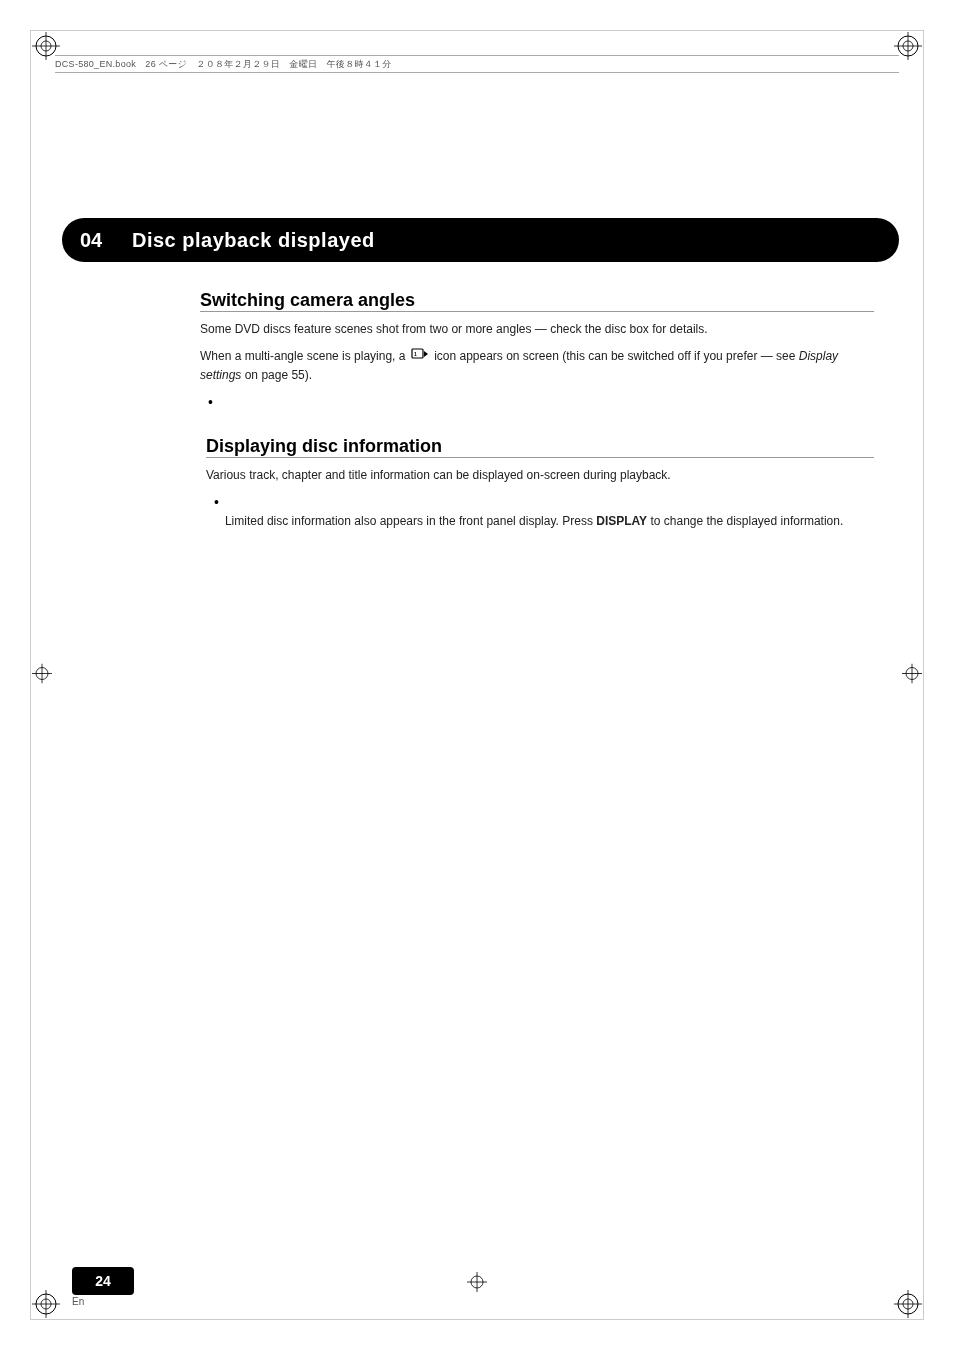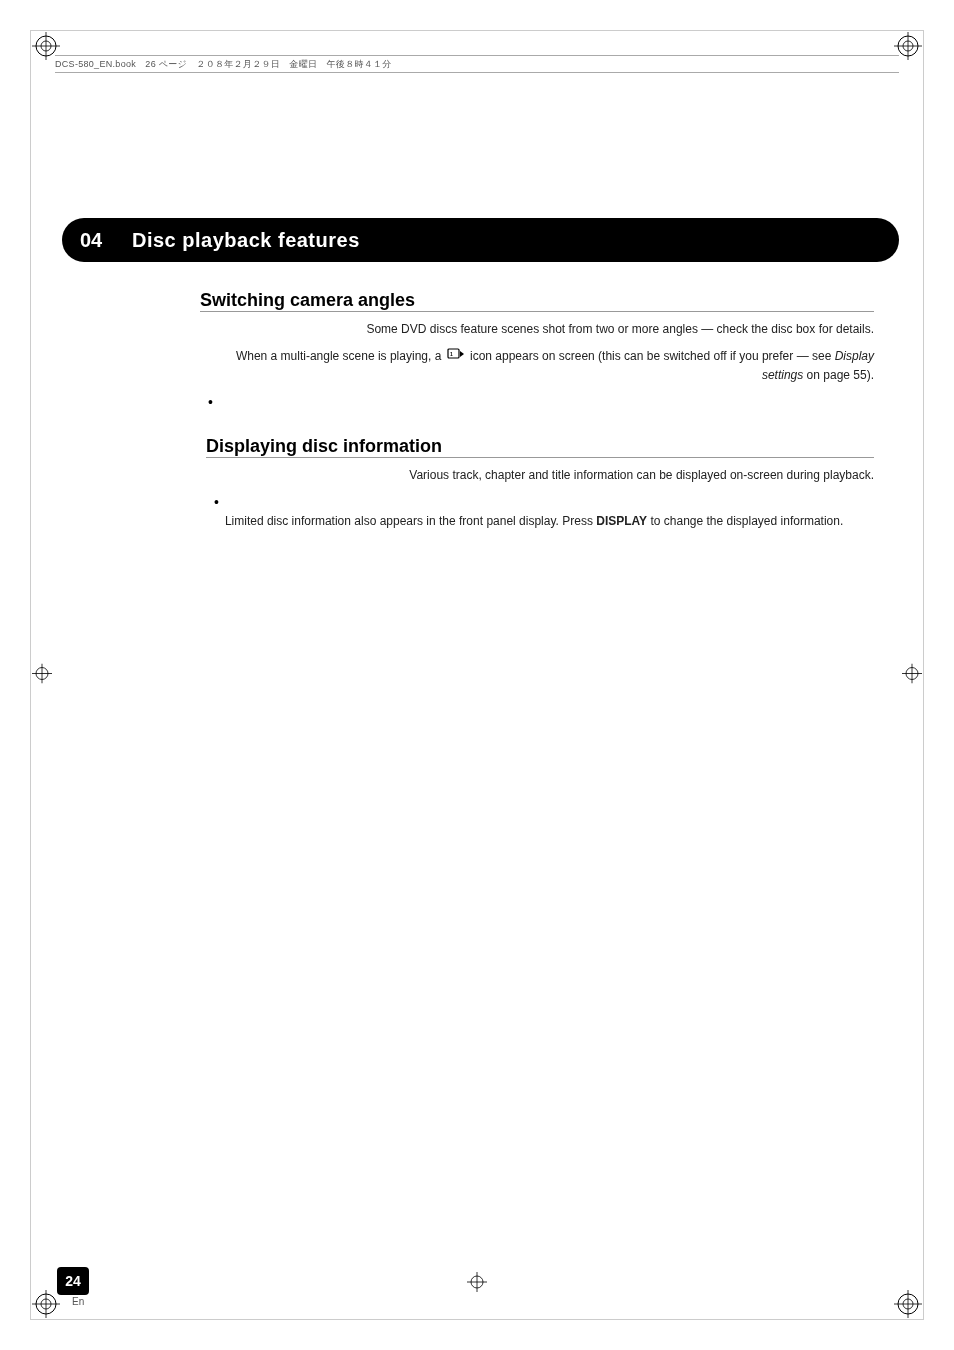--- a/index.html
+++ b/index.html
@@ -107,21 +107,20 @@
     }
 
     .section-body {
       font-size: 12px;
       line-height: 1.55;
       color: #222222;
     }
 
     .section-body p {
       margin-bottom: 8px;
-      text-align: right;
     }
 
     .section-body .bullet-item {
       margin-left: 8px;
       margin-bottom: 6px;
       display: flex;
       align-items: flex-start;
       gap: 6px;
     }
 
@@ -142,26 +141,26 @@
     }
 
     strong {
       font-weight: bold;
     }
 
     
     .page-number-badge {
       position: absolute;
       bottom: 55px;
-      left: 57px;
+      left: 72px;
       background: #000000;
       color: #ffffff;
       font-size: 14px;
       font-weight: bold;
-      width: 32px;
+      width: 62px;
       height: 28px;
       display: flex;
       align-items: center;
       justify-content: center;
       border-radius: 4px;
     }
 
     .page-en-label {
       position: absolute;
       bottom: 43px;
@@ -258,21 +257,21 @@
     <circle cx="10" cy="10" r="6" fill="none" stroke="#000" stroke-width="0.8"></circle>
   </svg>
 </div>
 
 <div class="header-strip">
   <span class="header-strip-text">DCS-580_EN.book　26 ページ　２０８年２月２９日　金曜日　午後８時４１分</span>
 </div>
 
 <div class="chapter-header">
   <span class="chapter-number-box">04</span>
-  <span class="chapter-title-text">Disc playback features</span>
+  <span class="chapter-title-text">Disc playback displayed</span>
 </div>
 
 <div class="content-area">
 
   <div class="section">
     <div class="section-title">Switching camera angles</div>
     <div class="section-body">
       <p>Some DVD discs feature scenes shot from two or more angles — check the disc box for details.</p>
       <p>
         <span>When a multi-angle scene is playing, a </span>

